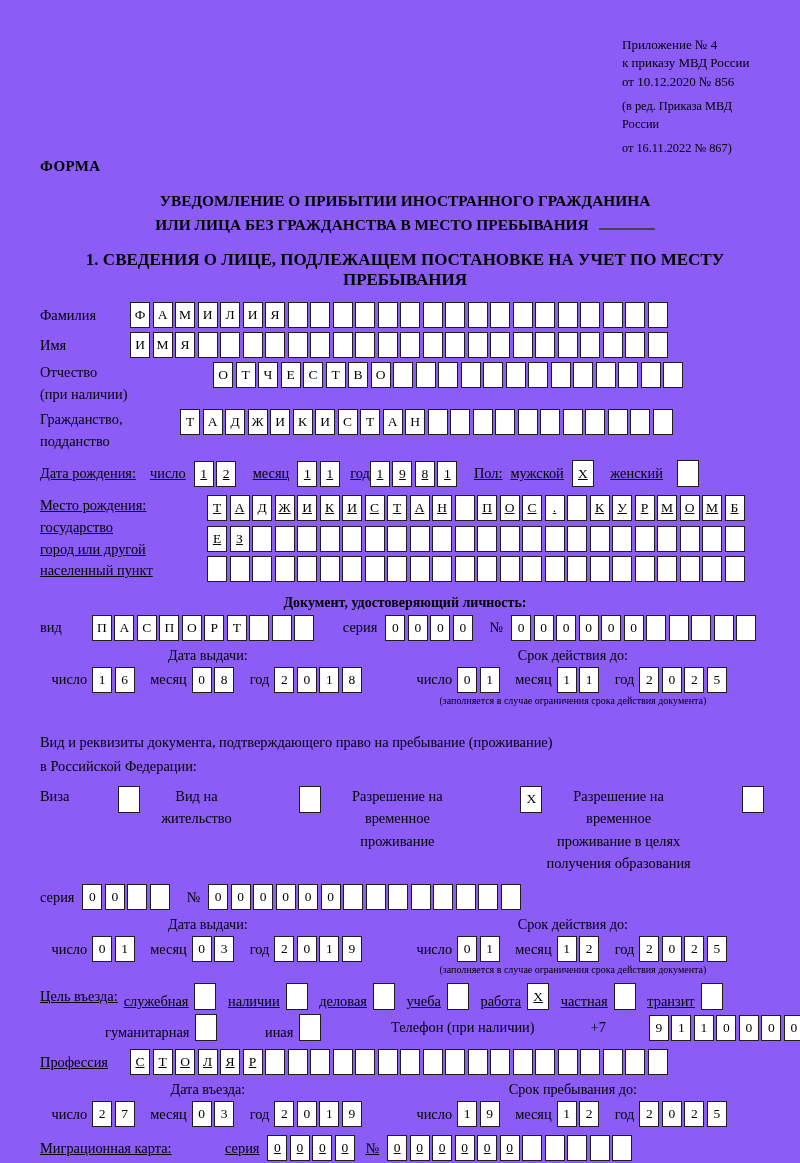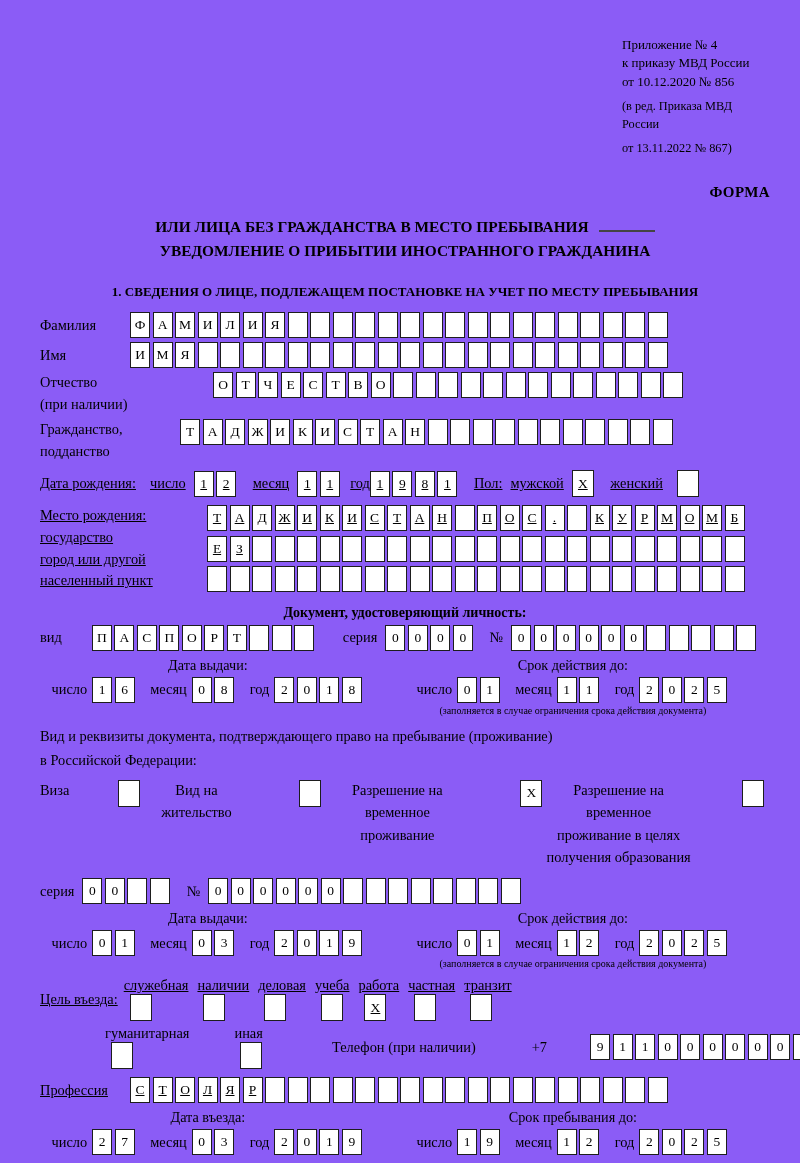--- a/index.html
+++ b/index.html
@@ -3,24 +3,24 @@
 <meta charset="utf-8">
 <style>
   html,body { margin:0; padding:0; background:#888; }
   .page {
     width:800px; height:1163px; background:#8b5cf6; margin:0 auto;
     font-family:"Liberation Serif", serif; color:#000;
     box-sizing:border-box; padding:36px 30px 0 40px; overflow:hidden; position:relative;
   }
   .top-note { margin-left:582px; font-size:13px; line-height:1.42; }
   .top-note .sub { font-size:12.3px; margin-top:7px; }
-  .forma { text-align:right; font-weight:bold; font-size:15px; margin-top:26px; letter-spacing:.4px; }
+  .forma { font-weight:bold; font-size:15px; letter-spacing:.4px; }
   .title { text-align:center; font-weight:bold; font-size:15.4px; line-height:1.6; margin-top:14px; }
   .blank-underline { display:inline-block; width:56px; border-bottom:2.2px solid #444; height:12px; margin-left:10px; }
-  .sec-heading { text-align:center; font-weight:bold; font-size:13px; margin-top:20px; }
+  .sec-heading { text-align:center; font-weight:bold; font-size:17px; margin-top:12px; }
 
   .row { display:flex; align-items:center; margin-top:4px; }
   .row-top { align-items:flex-start; }
   .lbl { font-size:14.4px; white-space:nowrap; }
   .lblcol { font-size:14.4px; line-height:1.5; }
   .lw88 { width:90px; flex:none; }
   .lw140 { width:140px; flex:none; }
   .lw165 { width:167px; flex:none; }
   .lw173 { width:173px; flex:none; }
   .cells { display:flex; flex:none; }
@@ -36,27 +36,27 @@
 
   .date-sec { display:flex; margin-top:6px; }
   .dcol-l { width:46%; }
   .dcol-r { width:54%; }
   .dtitle { text-align:center; font-size:14.2px; }
   .drow { display:flex; align-items:center; justify-content:center; margin-top:3px; }
   .drow .lbl { margin-right:5px; }
   .drow .g { margin-left:13px; }
   .dnote { font-size:10px; text-align:center; margin-top:2px; white-space:nowrap; }
 
-  .intro { font-size:14.4px; margin-top:8px; line-height:1.7; }
+  .intro { font-size:14.4px; margin-top:24px; line-height:1.7; }
   .resopts { display:flex; align-items:flex-start; margin-top:6px; justify-content:space-between; padding-right:4px; }
   .resopt { display:flex; align-items:flex-start;gap:41px; }
   .opt-lines { font-size:14.4px; text-align:center; line-height:1.55; }
   .resopt .checkbox { margin-left:8px; margin-top:1px; }
 
-  .p-item { display:flex; align-items:flex-start; margin-right:9px;flex-direction:column; }
+  .p-item { display:flex; align-items:flex-end; margin-right:9px; }
   .p-item .checkbox { margin-left:6px; }
   .ml65 { margin-left:65px;gap:36px; }
   .g14 { margin-left:14px; }
   .g8 { margin-left:8px; }
   .g26 { margin-left:26px; }
   .g30 { margin-left:30px; }
   .phone-label { margin-left:22px; }
   .phone-prefix { margin-left:20px; margin-right:7px; font-size:14.4px; }
   .mt8 { margin-top:8px;text-decoration:underline; }
   .mt10 { margin-top:10px; }
@@ -65,28 +65,28 @@
 </head>
 <body>
 
 <div class="page">
 
   <div class="top-note">
     <div>Приложение № 4</div>
     <div>к приказу МВД России</div>
     <div>от 10.12.2020 № 856</div>
     <div class="sub">(в ред. Приказа МВД России</div>
-    <div class="sub">от 13.11.2022 № 867)</div>
+    <div class="sub">от 16.11.2022 № 867)</div>
   </div>
 
   <div class="forma">ФОРМА</div>
 
   <div class="title">
+    <div>УВЕДОМЛЕНИЕ О ПРИБЫТИИ ИНОСТРАННОГО ГРАЖДАНИНА</div>
     <div><span>ИЛИ ЛИЦА БЕЗ ГРАЖДАНСТВА В МЕСТО ПРЕБЫВАНИЯ</span><span class="blank-underline"></span></div>
-    <div>УВЕДОМЛЕНИЕ О ПРИБЫТИИ ИНОСТРАННОГО ГРАЖДАНИНА</div>
   </div>
 
   <div class="sec-heading">1. СВЕДЕНИЯ О ЛИЦЕ, ПОДЛЕЖАЩЕМ ПОСТАНОВКЕ НА УЧЕТ ПО МЕСТУ ПРЕБЫВАНИЯ</div>
 
   <div class="row mt12">
     <span class="lbl lw88">Фамилия</span>
     <span class="cells">
         <span class="cell">Ф</span>
         <span class="cell">А</span>
         <span class="cell">М</span>

